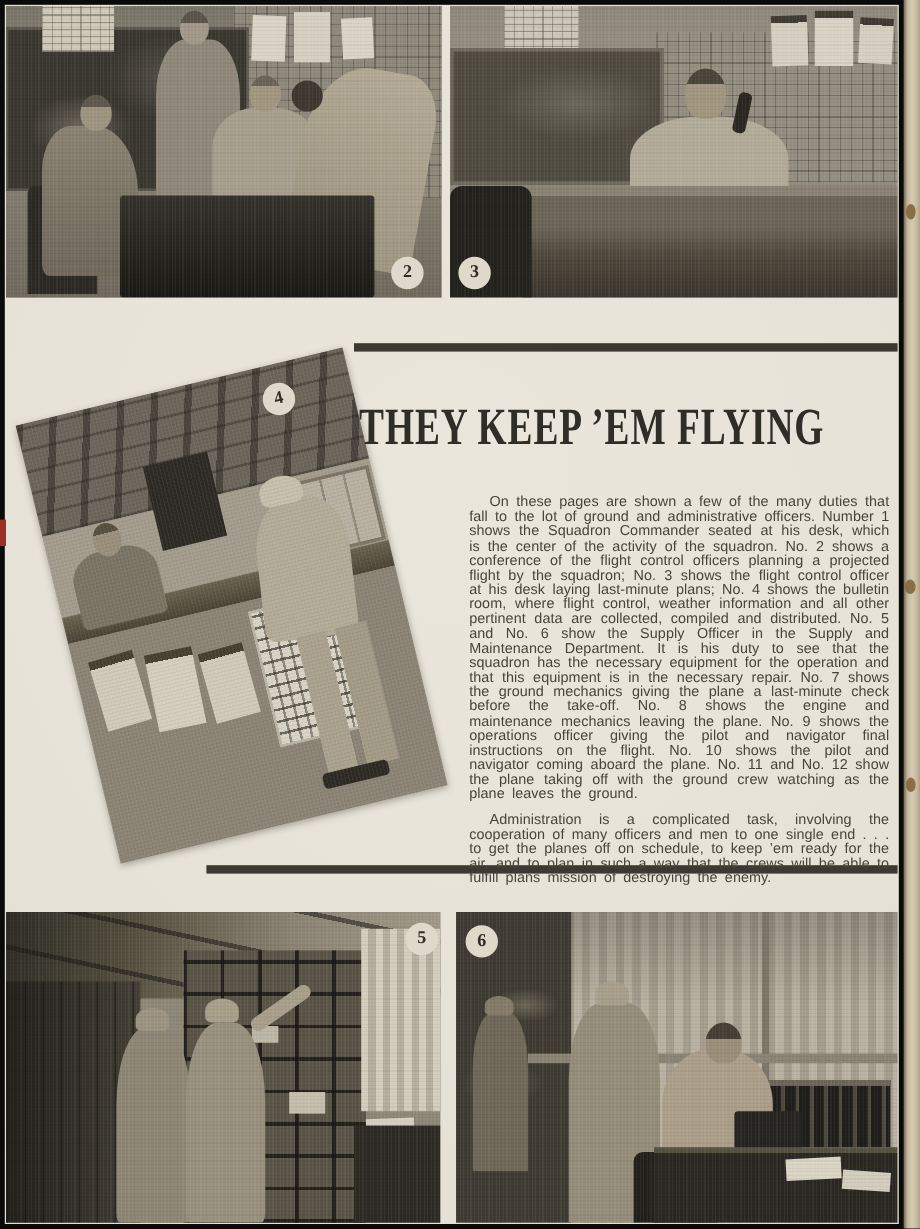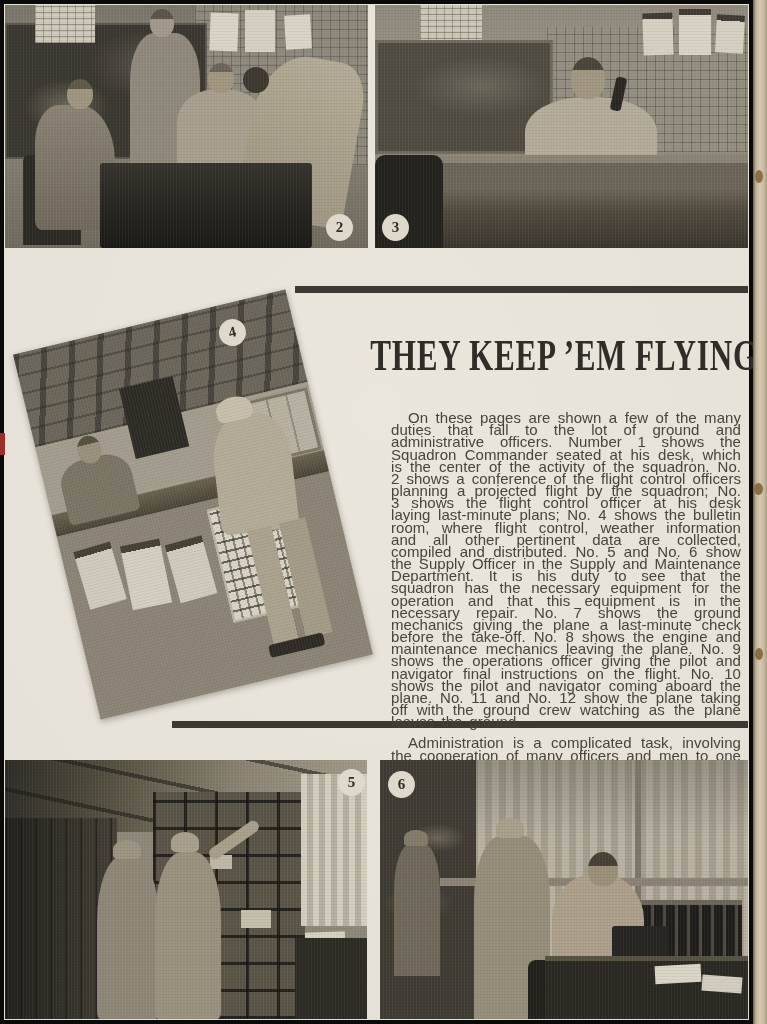--- a/index.html
+++ b/index.html
@@ -16,25 +16,25 @@
   .edge-dot.d3{left:2px;top:648px;width:8px;height:12px;}
   .red-mark{position:absolute;left:0;top:433px;width:5px;height:22px;background:#9e2f26;}
 
   
   .rule{position:absolute;height:7px;background:#3b3931;}
   .rule-top{left:295px;top:286px;width:453px;}
   .rule-bottom{left:172px;top:721px;width:576px;}
 
   
   .title-wrap{position:absolute;left:380px;top:329px;width:368px;height:52px;
-        display:flex;align-items:center;justify-content:center;}
+        display:flex;align-items:center;justify-content:flex-end;}
   .title{margin:0;font-family:"Liberation Serif",serif;font-weight:600;font-size:41px;
         letter-spacing:1px;color:#2e2d27;white-space:nowrap;transform:scale(0.76,1.06);}
   .bodytext{position:absolute;left:391px;top:412px;width:350px;color:#474439;
-        font-size:15px;line-height:12.17px;text-align:justify;word-spacing:2.6px;letter-spacing:.05px;}
+        font-size:12px;line-height:12.17px;text-align:justify;word-spacing:2.6px;letter-spacing:.05px;}
   .bodytext p{margin:0;text-indent:17px;}
   .bodytext p + p{margin-top:9px;}
 
   
   .photo{position:absolute;overflow:hidden;background:#8e897c;}
   .photo::after{content:"";position:absolute;inset:0;z-index:5;pointer-events:none;
         background:repeating-linear-gradient(0deg,rgba(0,0,0,.045) 0 1px,rgba(0,0,0,0) 1px 3px),
                    repeating-linear-gradient(90deg,rgba(255,255,255,.05) 0 1px,rgba(255,255,255,0) 1px 3px);}
   .el{position:absolute;}
   .badge{position:absolute;z-index:6;width:27px;height:27px;border-radius:50%;background:#ded9cb;

